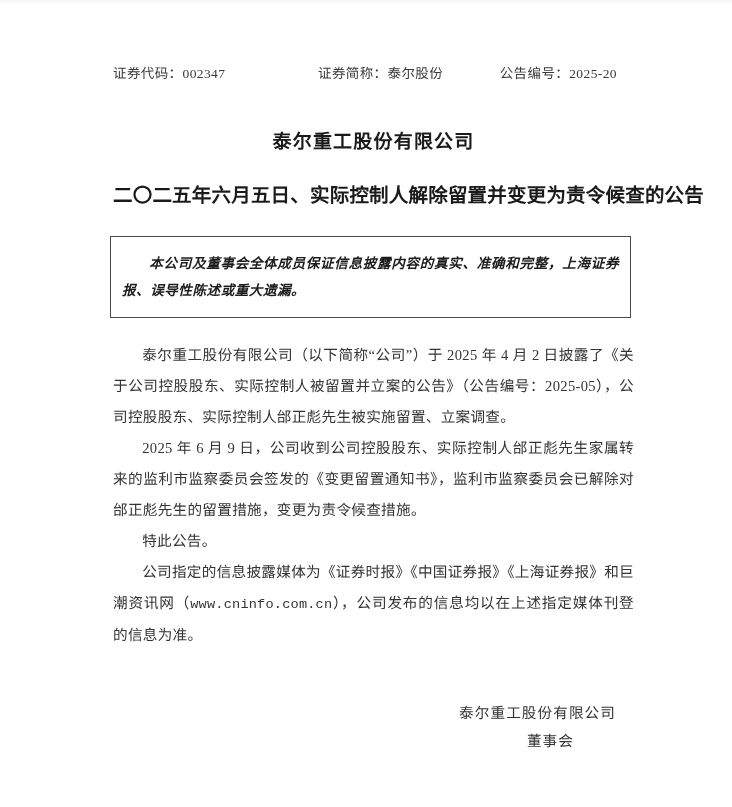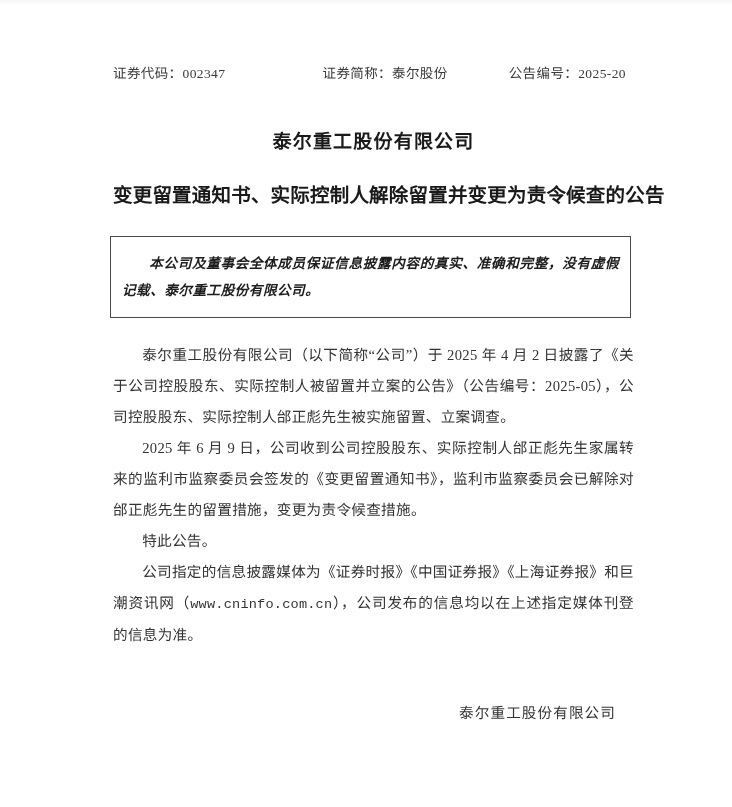--- a/index.html
+++ b/index.html
@@ -48,21 +48,21 @@
     font-size: 13.5px;
     letter-spacing: 0.4px;
     color: #3a3a3a;
     white-space: nowrap;
   }
   .doc-header .hdr-cell {
     display: inline-block;
   }
   .hdr-code   { margin-left: 0px; }
   .hdr-abbr   { margin-left: 36px; }
-  .hdr-number { margin-right: 8px; }
+  .hdr-number { margin-right: 17px; }
   .hdr-num-value,
   .hdr-code-value,
   .hdr-abbr-value {
     font-family: "Liberation Serif", "DejaVu Serif", serif;
   }
 
   
   .title-company {
     margin-top: 44px;
     text-align: center;
@@ -161,31 +161,32 @@
       </span>
       <span class="hdr-cell hdr-abbr">
         <span class="hdr-abbr-label">证券简称：</span><span class="hdr-abbr-value">泰尔股份</span>
       </span>
       <span class="hdr-cell hdr-number">
         <span class="hdr-num-label">公告编号：</span><span class="hdr-num-value">2025-20</span>
       </span>
     </div>
 
     <div class="title-company">泰尔重工股份有限公司</div>
-    <div class="title-subject">变更留置通知书、实际控制人解除留置并变更为责令候查的公告</div>
+    <div class="title-subject">二〇二五年六月五日、实际控制人解除留置并变更为责令候查的公告</div>
 
     <div class="disclaimer-box">
-      <div class="disclaimer-text">本公司及董事会全体成员保证信息披露内容的真实、准确和完整，没有虚假记载、泰尔重工股份有限公司。</div>
+      <div class="disclaimer-text">本公司及董事会全体成员保证信息披露内容的真实、准确和完整，上海证券报、误导性陈述或重大遗漏。</div>
     </div>
 
     <div class="body-block">
       <p class="body-para">泰尔重工股份有限公司（以下简称“公司”）于 2025 年 4 月 2 日披露了《关于公司控股股东、实际控制人被留置并立案的公告》（公告编号：2025-05），公司控股股东、实际控制人邰正彪先生被实施留置、立案调查。</p>
       <p class="body-para">2025 年 6 月 9 日，公司收到公司控股股东、实际控制人邰正彪先生家属转来的监利市监察委员会签发的《变更留置通知书》，监利市监察委员会已解除对邰正彪先生的留置措施，变更为责令候查措施。</p>
       <p class="body-para closing-para">特此公告。</p>
       <p class="body-para"><span>公司指定的信息披露媒体为《证券时报》《中国证券报》《上海证券报》和巨潮资讯网（</span><span class="para-url">www.cninfo.com.cn</span><span>），公司发布的信息均以在上述指定媒体刊登的信息为准。</span></p>
     </div>
 
     <div class="signature">
       <span class="sig-line sig-company">泰尔重工股份有限公司</span>
+      <span class="sig-line sig-board">董事会</span>
     </div>
 
   </div>
 </div>
 
 </body></html>

